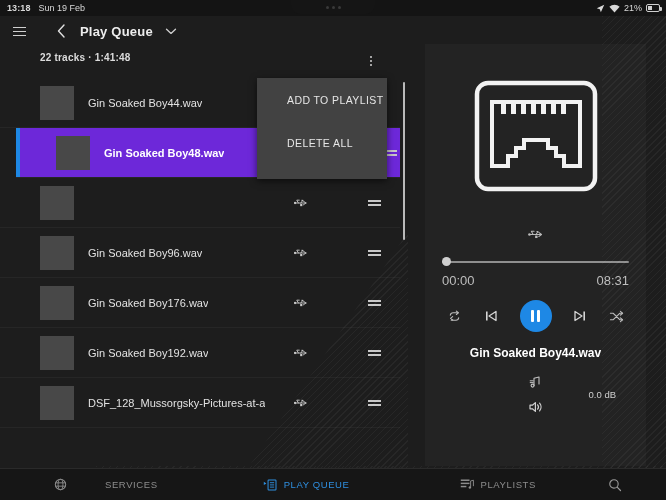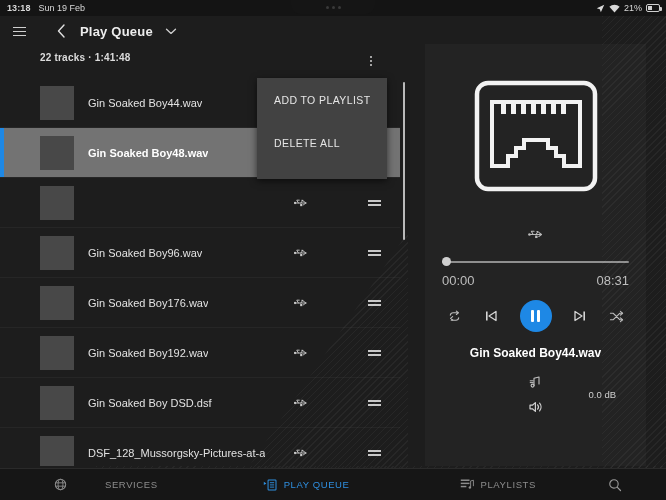--- a/index.html
+++ b/index.html
@@ -45,38 +45,38 @@
   .tracks-meta { font-size:10px; font-weight:bold; margin-left:40px; letter-spacing:.2px; }
   .kebab { margin-left:auto; margin-right:30px; width:18px; height:18px;
            display:flex; flex-direction:column; align-items:center; justify-content:center; gap:2px; }
   .kebab b { width:2px; height:2px; border-radius:50%; background:#d0d0d0; display:block; }
 
   
   .tracklist { position:absolute; top:78px; left:0; width:400px; height:388px; overflow:hidden; }
   .row { position:relative; height:50px; display:flex; align-items:center;
          border-bottom:1px solid #262626; }
   .row .selbar { position:absolute; left:0; top:0; bottom:0; width:4px; background:#1e88e5; display:none; }
-  .row.selected { background:#737373; }
+  .row.selected { background:#6d28d9;margin-left:16px; }
   .row.selected .selbar { display:block; }
   .row .thumb { width:34px; height:34px; background:#484848; margin-left:40px; flex:0 0 auto; }
   .row .tname { margin-left:14px; font-size:11px; color:#e2e2e2; white-space:nowrap; overflow:hidden;
                 max-width:190px; text-overflow:clip; }
   .row.selected .tname { font-weight:bold; color:#fff; }
   .row .usb { position:absolute; left:293px; top:50%; transform:translateY(-50%); }
   .row .drag { position:absolute; left:368px; top:50%; transform:translateY(-50%);
                display:flex; flex-direction:column; gap:2px; }
   .row .drag b { display:block; width:13px; height:2px; background:#c8c8c8; }
 
   
   .scrollbar { position:absolute; left:403px; top:82px; width:2px; height:158px;
                background:#b9b9b9; border-radius:1px; }
 
   
   .ctxmenu { position:absolute; left:257px; top:78px; width:130px; height:101px;
-             background:#424242; box-shadow:0 2px 7px rgba(0,0,0,.6); z-index:40; }
+             background:#424242; box-shadow:0 2px 7px rgba(0,0,0,.6); z-index:40;padding-left:13px; }
   .ctxitem { height:43px; display:flex; align-items:center; padding-left:17px;
              font-size:10.5px; color:#e6e6e6; letter-spacing:.4px; }
 
   
   .player { position:absolute; left:425px; top:44px; width:221px; height:422px;
             background:#232323; z-index:20; }
   .art { width:160px; height:140px; margin:22px auto 0; display:flex; align-items:center; justify-content:center; }
   .usbsmall { display:flex; justify-content:center; margin-top:22px; }
 
   .seekwrap { margin:16px 17px 0; position:relative; height:10px; }
@@ -249,35 +249,20 @@
           </svg>
         </span>
         <span class="drag">
           <b></b>
           <b></b>
         </span>
       </div>
       <div class="row">
         <span class="thumb"></span>
         <span class="tname">Gin Soaked Boy192.wav</span>
-        <span class="usb ic">
-          <svg width="15" height="12" viewBox="0 0 18 14">
-            <path d="M2.5 7h13M15.5 7l-3-2.2M15.5 7l-3 2.2M6.5 7 4.5 3.6h3M9.5 7l2.2-3.2M11.7 3.8h-1.2" stroke="#c8c8c8" stroke-width="1.1" fill="none" stroke-linecap="round" stroke-linejoin="round"></path>
-            <circle cx="2.5" cy="7" r="1.4" fill="#c8c8c8"></circle>
-            <rect x="8.6" y="8.2" width="2.6" height="2.6" fill="#c8c8c8"></rect>
-          </svg>
-        </span>
-        <span class="drag">
-          <b></b>
-          <b></b>
-        </span>
-      </div>
-      <div class="row">
-        <span class="thumb"></span>
-        <span class="tname">Gin Soaked Boy DSD.dsf</span>
         <span class="usb ic">
           <svg width="15" height="12" viewBox="0 0 18 14">
             <path d="M2.5 7h13M15.5 7l-3-2.2M15.5 7l-3 2.2M6.5 7 4.5 3.6h3M9.5 7l2.2-3.2M11.7 3.8h-1.2" stroke="#c8c8c8" stroke-width="1.1" fill="none" stroke-linecap="round" stroke-linejoin="round"></path>
             <circle cx="2.5" cy="7" r="1.4" fill="#c8c8c8"></circle>
             <rect x="8.6" y="8.2" width="2.6" height="2.6" fill="#c8c8c8"></rect>
           </svg>
         </span>
         <span class="drag">
           <b></b>
           <b></b>

